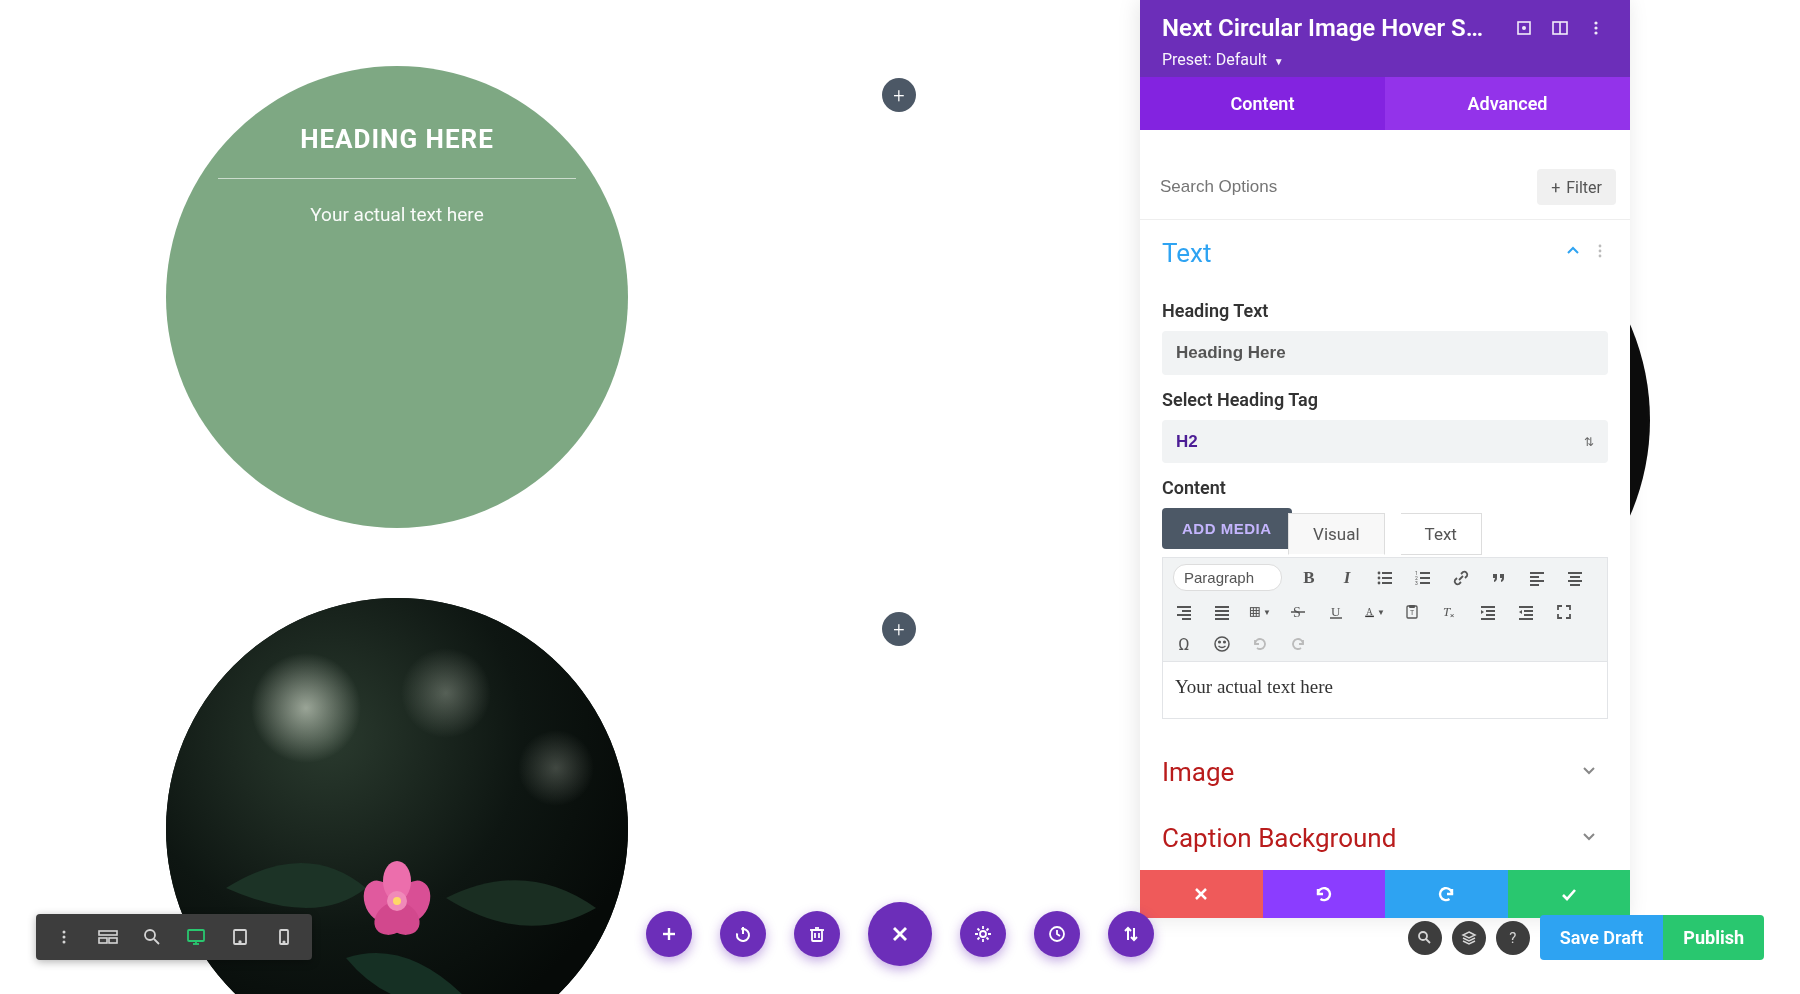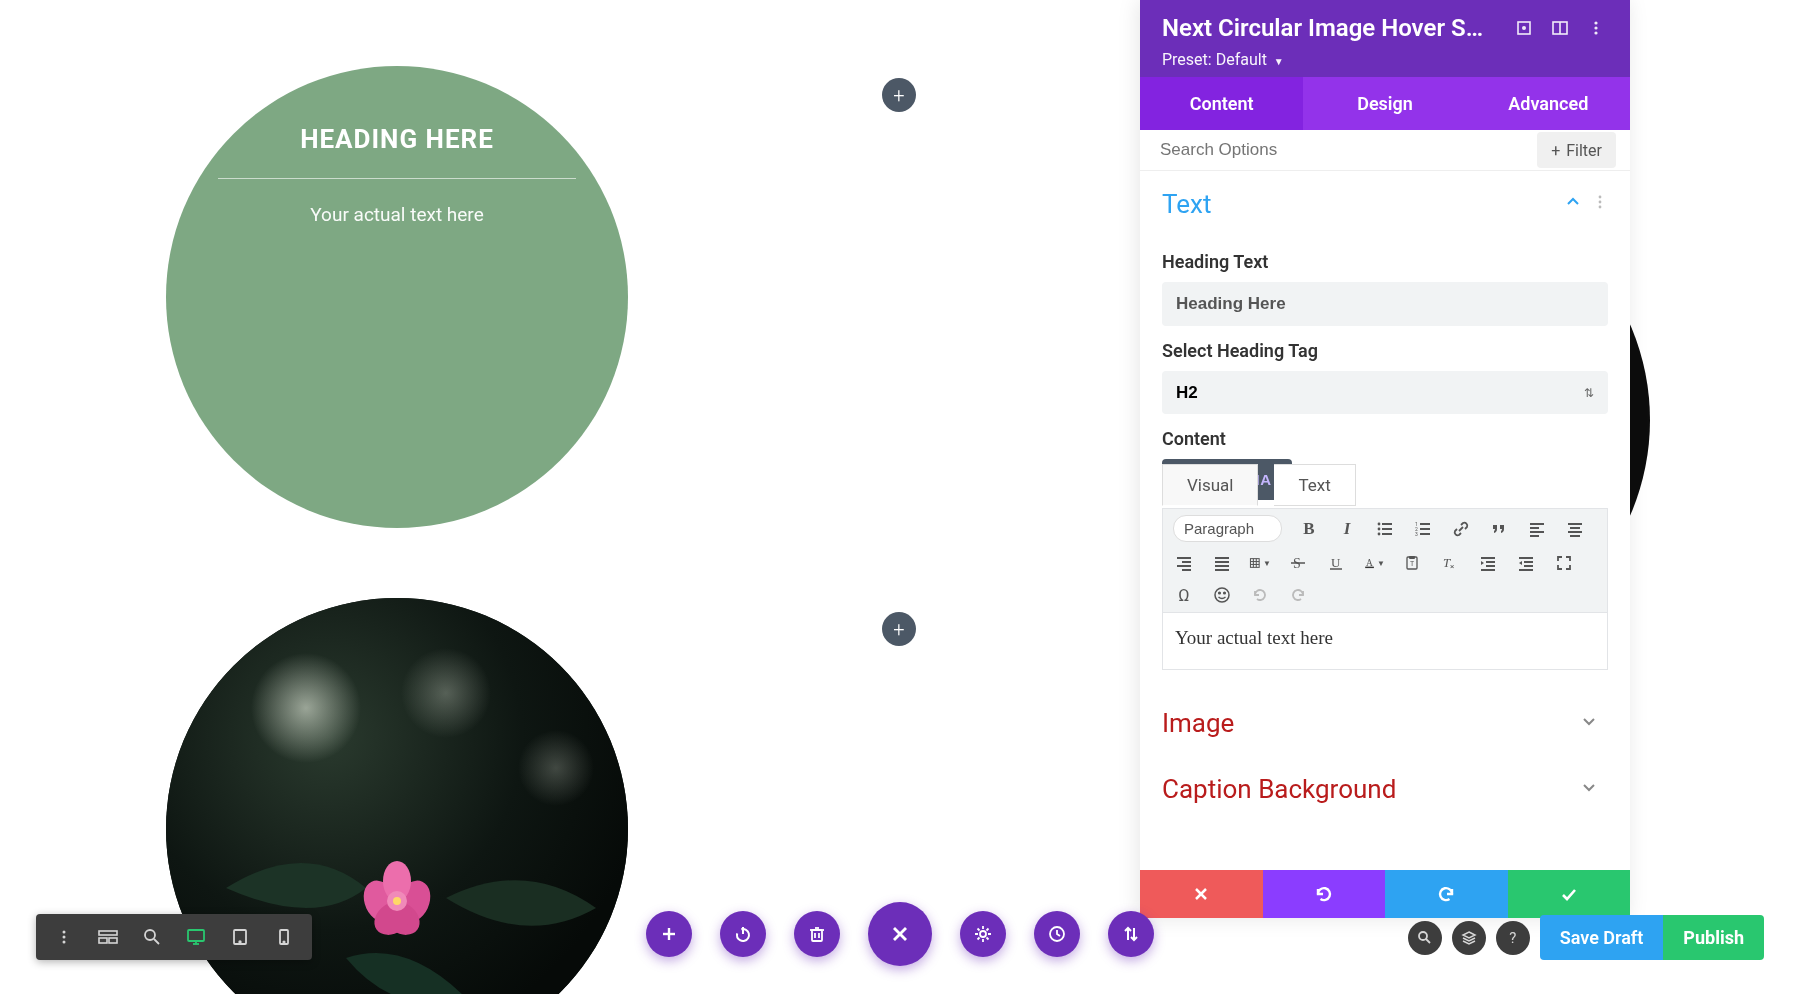--- a/index.html
+++ b/index.html
@@ -153,23 +153,24 @@
   font-size: 18px;
   font-weight: 600;
   cursor: pointer;
 }
 .panel-tab.active {
   background: #8323e0;
 }
 
 .panel-search-row {
   display: flex;
-  padding: 2px 14px;
+  padding: 14px 14px;
   gap: 10px;
   border-bottom: 1px solid #eee;
+  margin-top: 25px;
 }
 .panel-search {
   flex: 1;
   border: none;
   background: transparent;
   font-size: 17px;
   color: #888;
   padding: 8px 6px;
   outline: none;
 }
@@ -240,21 +241,21 @@
   position: relative;
 }
 .select-input {
   width: 100%;
   background: #f1f3f4;
   border: none;
   border-radius: 4px;
   padding: 12px 14px;
   font-size: 17px;
   font-weight: 600;
-  color: #000000;
+  color: #4c1d95;
   appearance: none;
 }
 .select-wrap::after {
   content: "⇅";
   position: absolute;
   right: 14px;
   top: 50%;
   transform: translateY(-50%);
   color: #666;
   font-size: 12px;
@@ -268,21 +269,21 @@
   padding: 12px 20px;
   font-size: 15px;
   font-weight: 700;
   border-radius: 4px;
   cursor: pointer;
   letter-spacing: 0.5px;
 }
 
 .editor-tabs {
   display: flex;
-  justify-content: flex-start;
+  justify-content: center;
   gap: 16px;
   margin-top: -36px;
   margin-bottom: 2px;
 }
 .editor-tab {
   padding: 10px 24px;
   font-size: 17px;
   color: #555;
   background: #fff;
   border: 1px solid #ddd;
@@ -526,21 +527,20 @@
       </div>
       <div class="panel-preset">
         <span>Preset:</span>
         <span>Default</span>
         <span class="caret">▼</span>
       </div>
     </div>
 
     <div class="panel-tabs">
       <div class="panel-tab active">Content</div>
-      <div class="panel-tab">Design</div>
       <div class="panel-tab">Advanced</div>
     </div>
 
     <div class="panel-search-row">
       <input class="panel-search" placeholder="Search Options" style="">
       <div class="filter-btn">
         <span>+</span>
         <span>Filter</span>
       </div>
     </div>

